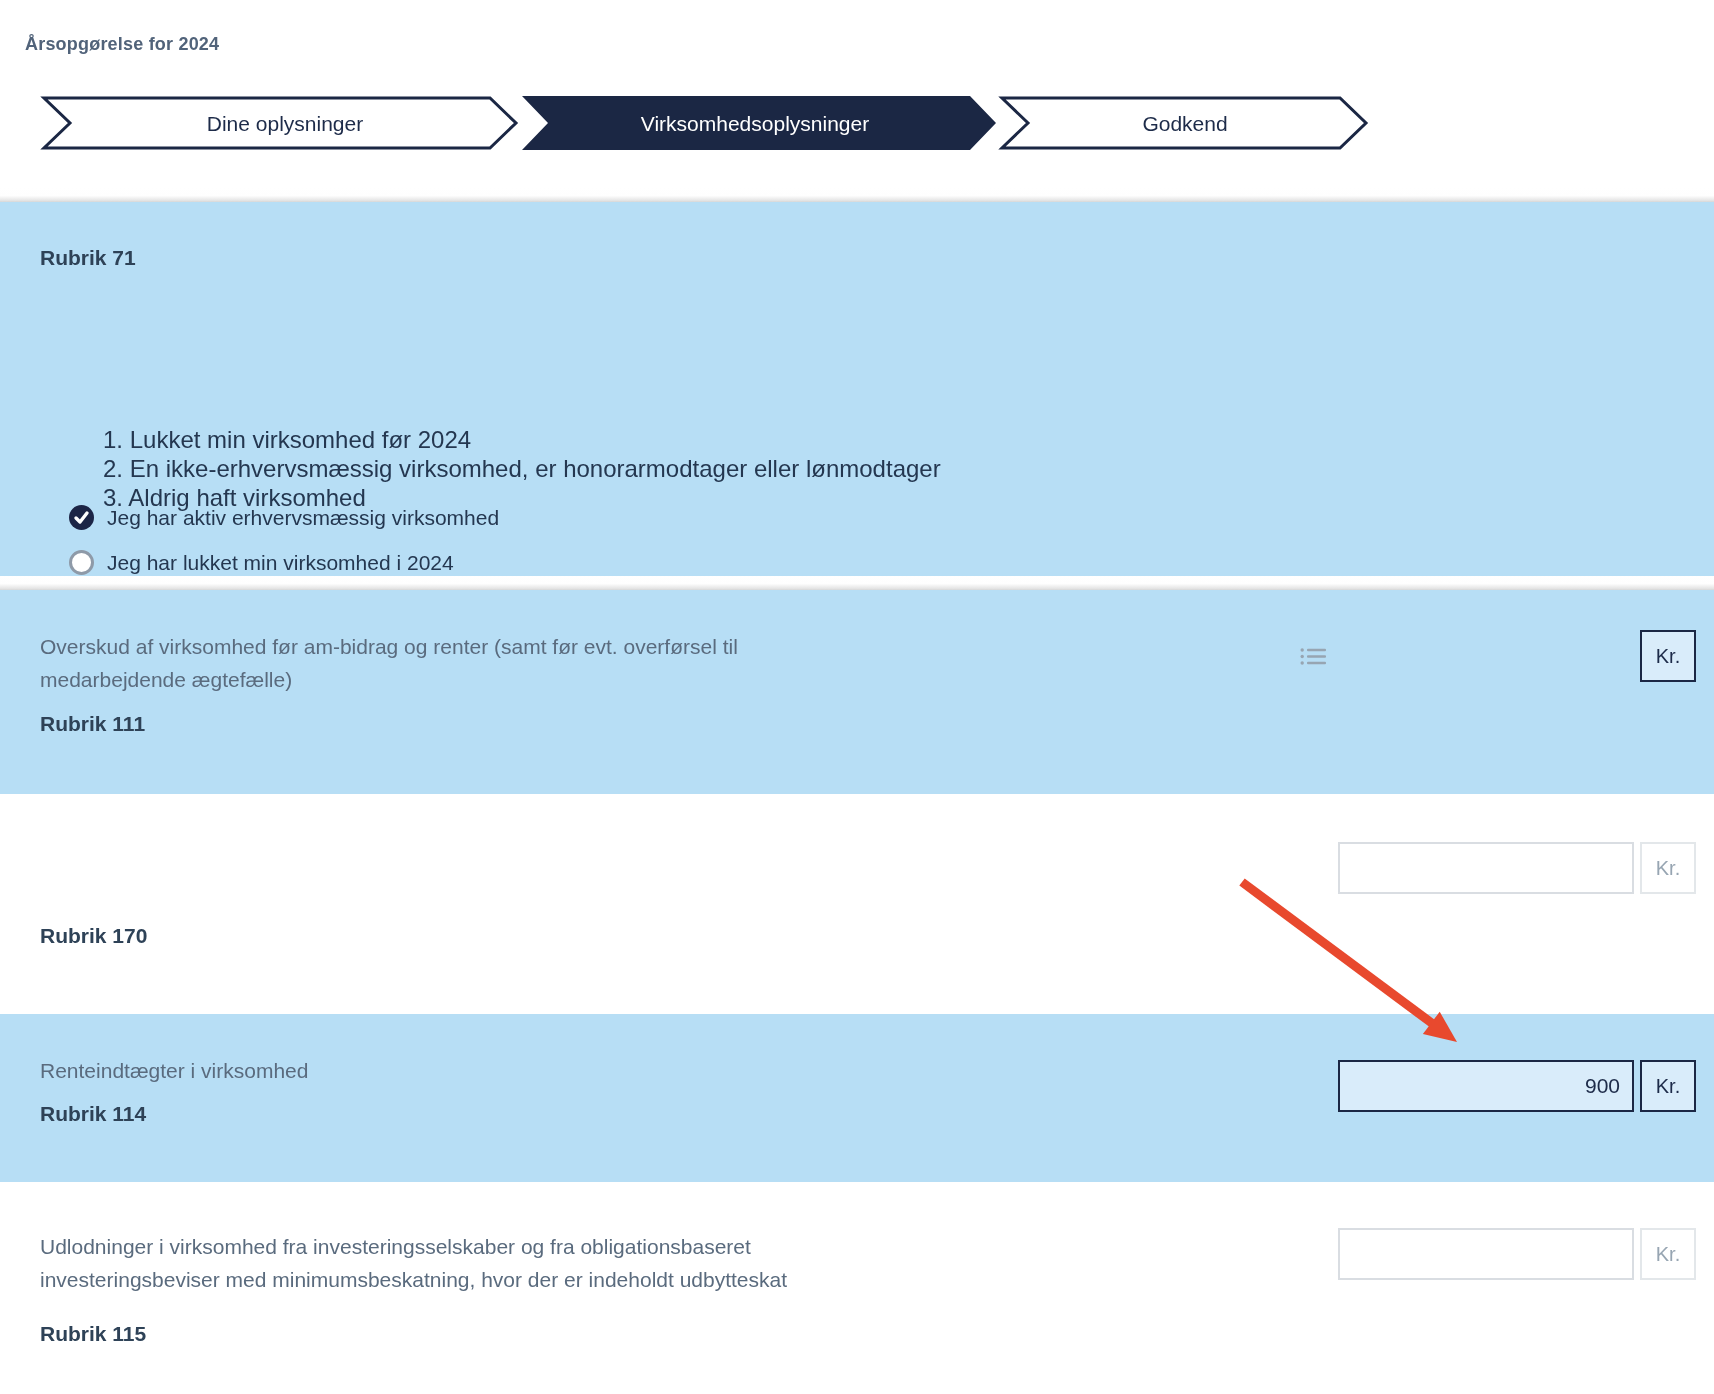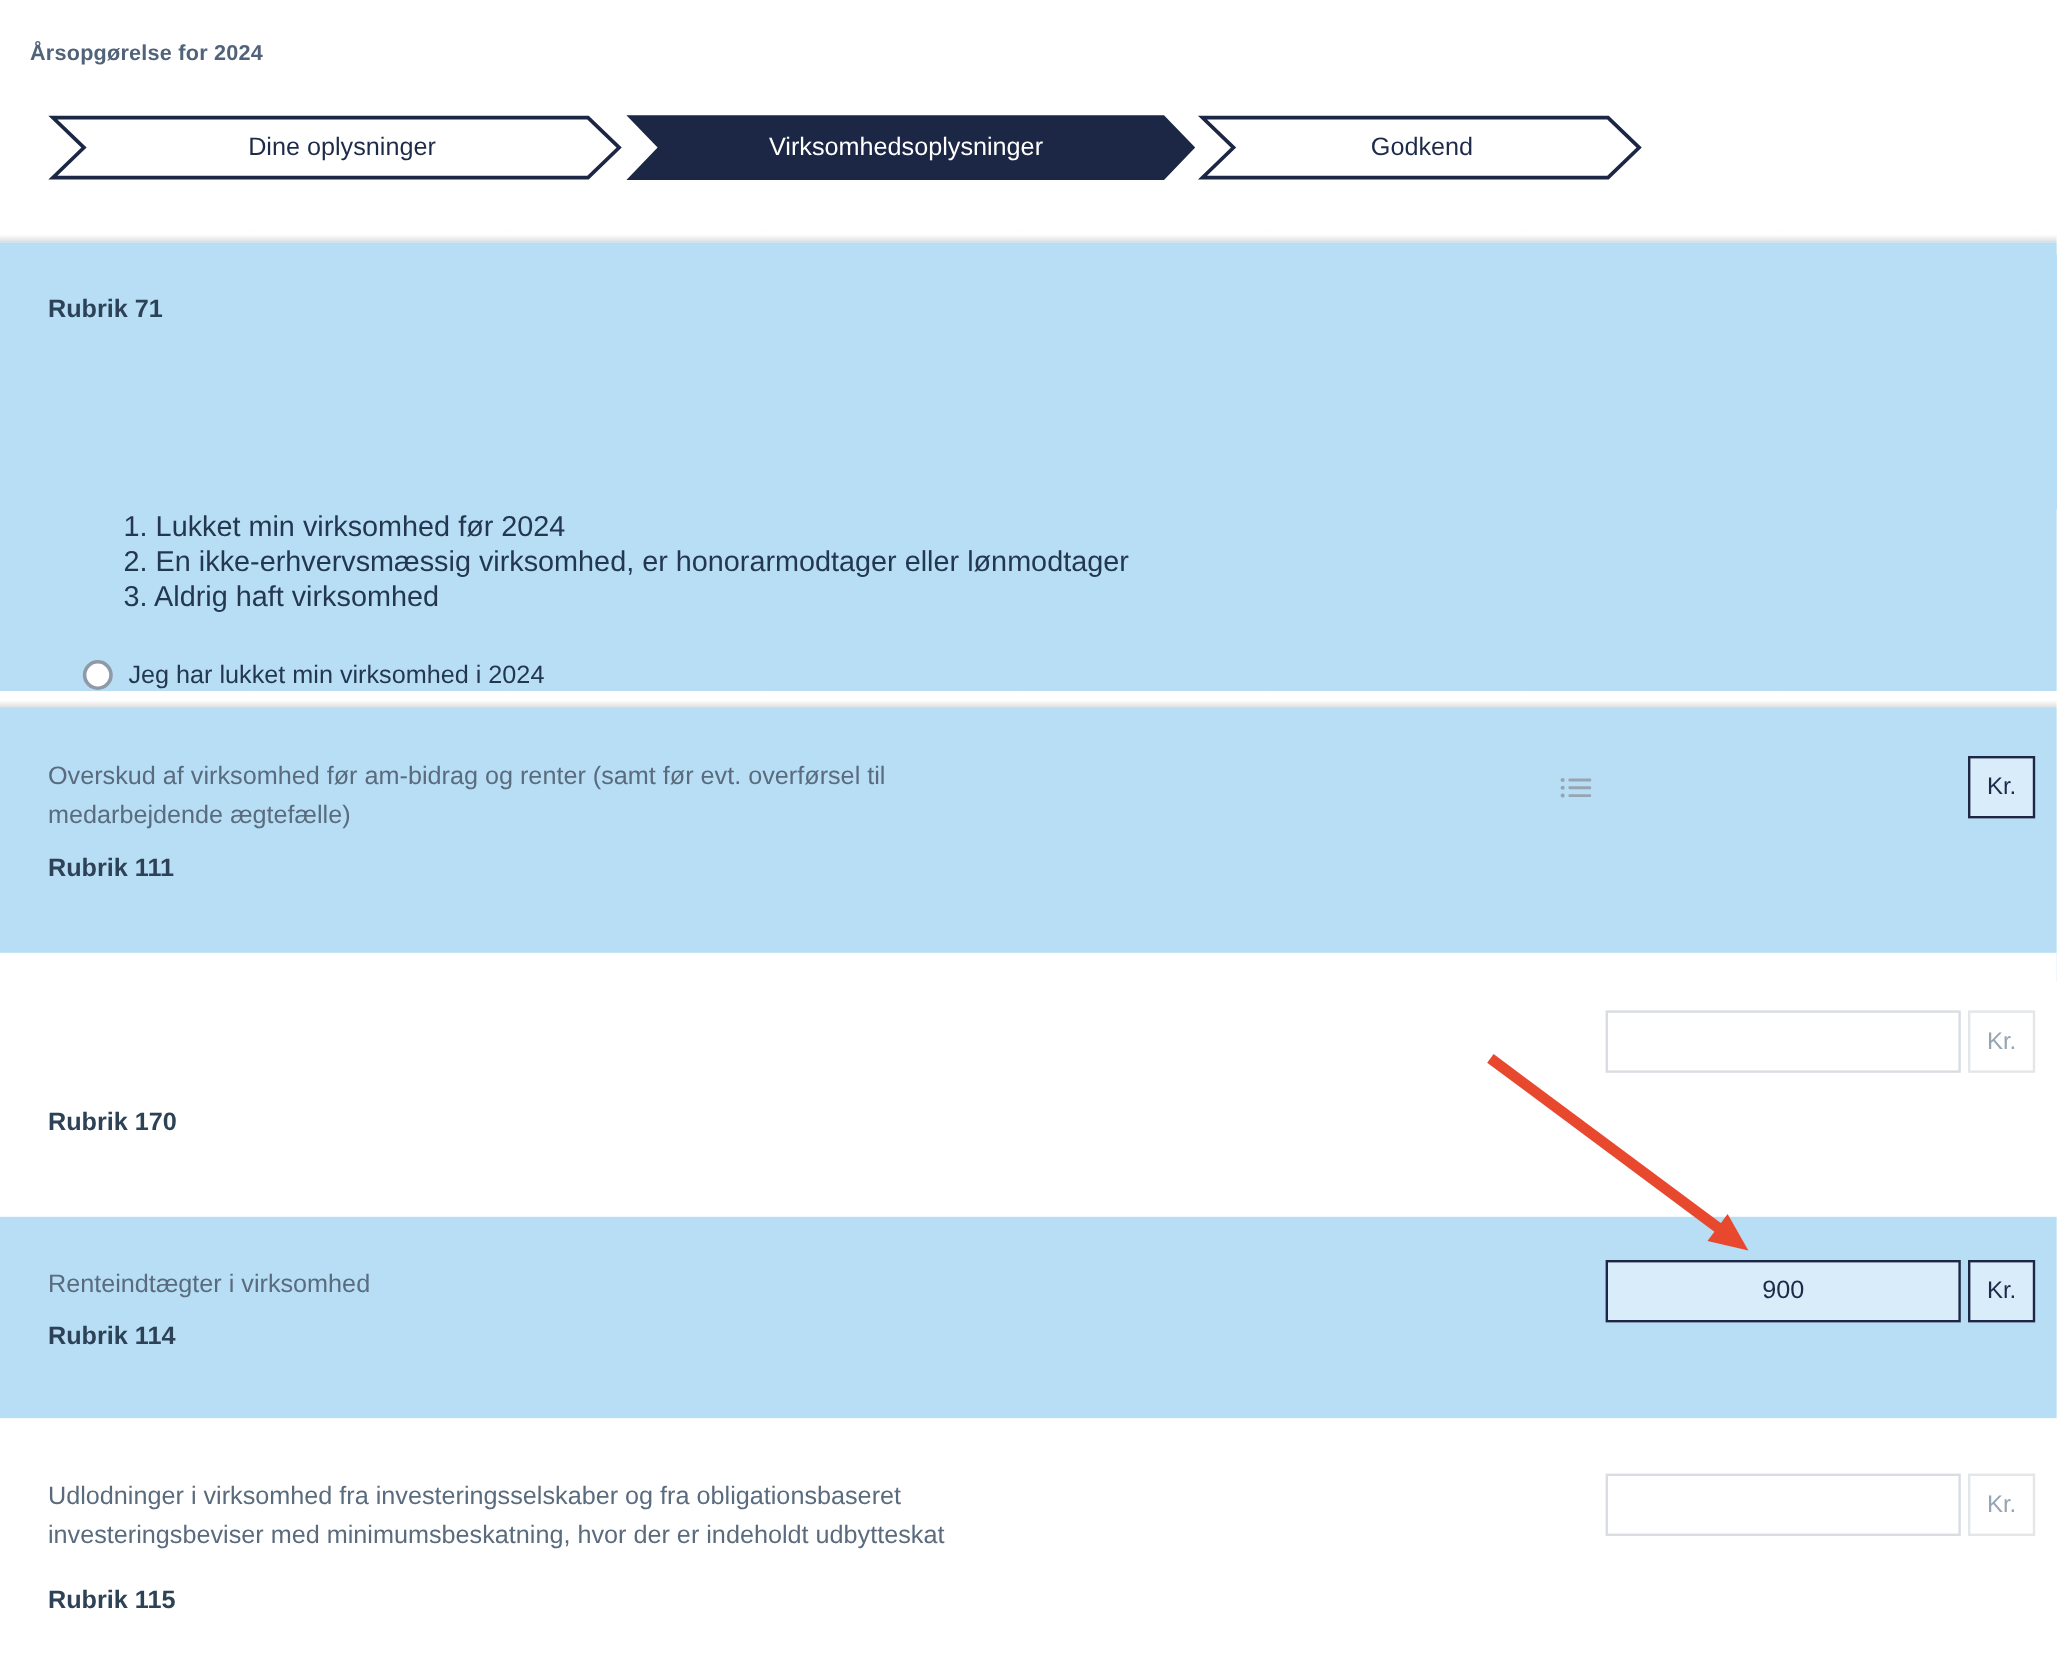--- a/index.html
+++ b/index.html
@@ -81,21 +81,21 @@
   .s111 .rubrik-heading { top:122px; }
   .s111 .amount, .s111 .unit { top:40px; }
   .s111 .list-icon { top:57px; }
 
   .s112 .field-label { top:44px; }
   .s112 .rubrik-heading { top:130px; }
   .s112 .amount, .s112 .unit { top:48px; }
 
   .s114 .field-label { top:40px; }
   .s114 .rubrik-heading { top:88px; }
-  .s114 .amount, .s114 .unit { top:36px;text-align:center; }
+  .s114 .amount, .s114 .unit { top:46px; }
 
   .s115 .field-label { top:48px; }
   .s115 .rubrik-heading { top:140px; }
   .s115 .amount, .s115 .unit { top:46px; }
 
   .s71 .rubrik-heading { top:44px; }
   .r1 { top:303px; } .r2 { top:348px; } .r3 { top:394px; }
 
   .annotation-arrow { position:absolute; left:1232px; top:872px; pointer-events:none; }
 </style>
@@ -119,20 +119,28 @@
       <polygon class="step-seg-off" points="962,4 1300,4 1326,29 1300,54 962,54 988,29"></polygon>
       <text class="step-label" x="1145" y="29" dominant-baseline="central">Godkend</text>
     </g>
   </svg>
 
   <div class="gap gap1"></div>
 
   <section class="panel blue s71">
     <h2 class="rubrik-heading">Rubrik 71</h2>
 
+    <div class="radio-row r1">
+      <span class="dot checked">
+        <svg width="25" height="25" viewBox="0 0 25 25">
+          <polyline points="7,13 11,17 18,8" fill="none" stroke="#ffffff" stroke-width="3.4" stroke-linecap="round" stroke-linejoin="round"></polyline>
+        </svg>
+      </span>
+      <span class="radio-label">Jeg har aktiv erhvervsmæssig virksomhed</span>
+    </div>
 
     <div class="radio-row r2">
       <span class="dot unchecked"></span>
       <span class="radio-label">Jeg har lukket min virksomhed i 2024</span>
     </div>
 
     <div class="radio-row r3">
       <span class="dot unchecked"></span>
       <span class="radio-label">Jeg har enten:</span>
     </div>

